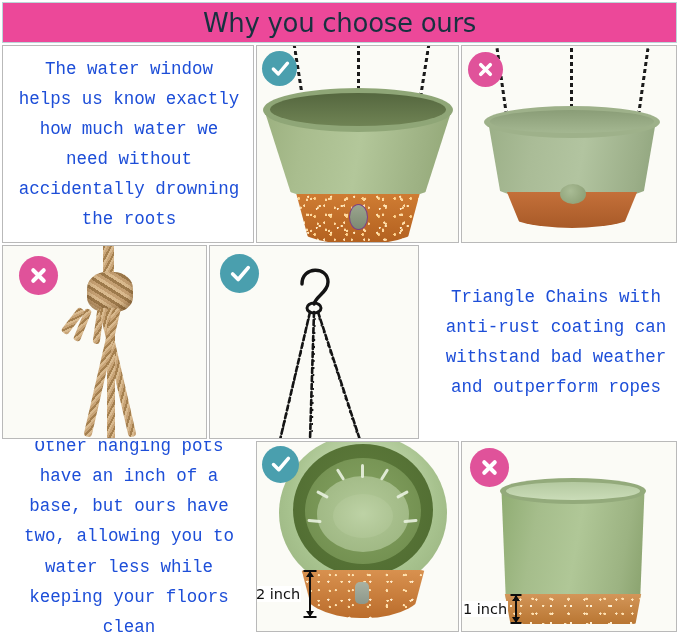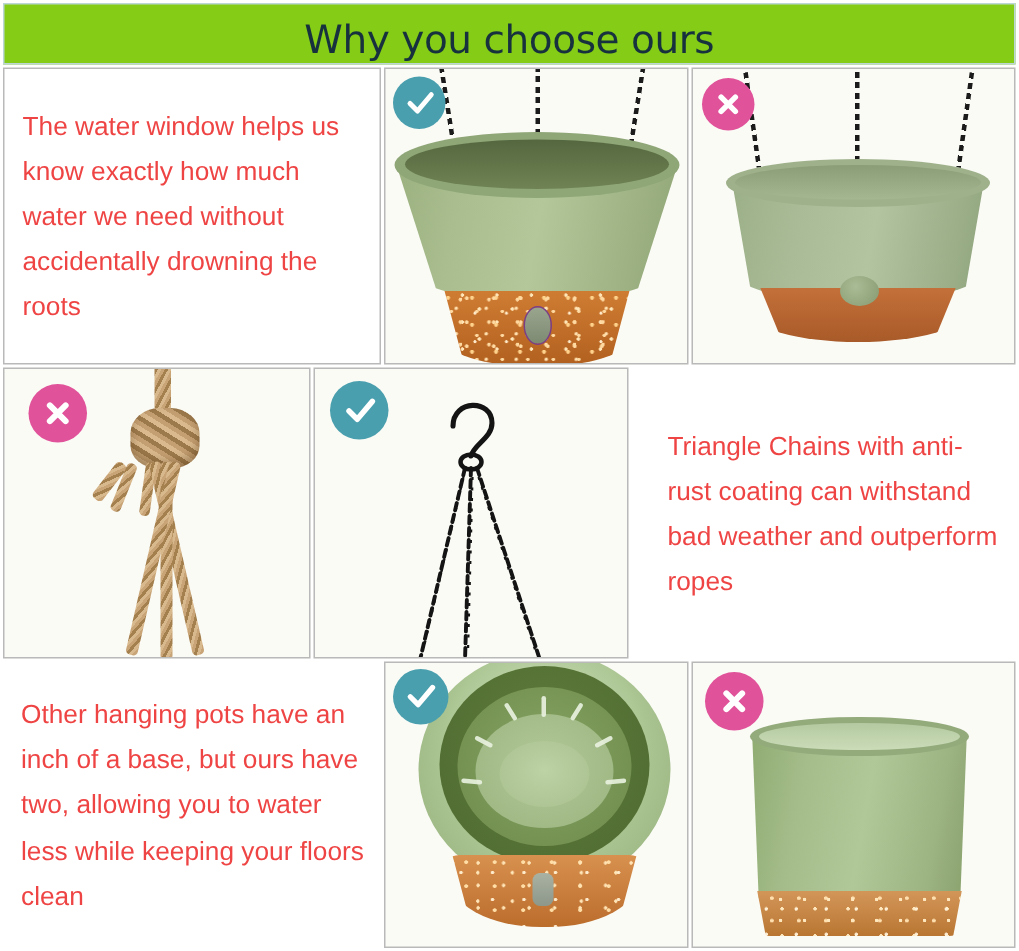--- a/index.html
+++ b/index.html
@@ -7,44 +7,45 @@
     width:679px;height:634px;
     background:#ffffff;
     font-family:"DejaVu Sans", sans-serif;
     overflow:hidden;
   }
   .page{position:relative;width:679px;height:634px;box-sizing:border-box;}
 
   
   .header{
     position:absolute;left:2px;top:2px;width:675px;height:41px;
-    background:#84cc16;
+    background:#ec4899;
     border:1px solid #bcd6d8;
     box-sizing:border-box;
-    display:flex;align-items:flex-end;justify-content:center;
+    display:flex;align-items:center;justify-content:center;
   }
   .header-title{
     color:#17313f;font-size:26px;letter-spacing:-0.3px;
     font-family:"DejaVu Sans", sans-serif;
     white-space:nowrap;
   }
 
   
   .cell{position:absolute;box-sizing:border-box;overflow:hidden;background:#fff;}
   .cell.bordered{border:1px solid #b9b9b9;}
   .photo{background:#fbfbf6;}
 
   .celltext{
     display:flex;align-items:center;
     padding:4px 10px 4px 12px;
     box-sizing:border-box;height:100%;
   }
   .celltext p{
-    margin:0;color:#ef4444;font-size:17.5px;line-height:1.72;
-    font-family:Liberation Sans, sans-serif;
+    margin:0;color:#1d4ed8;font-size:17.5px;line-height:1.72;
+    font-family:Liberation Mono, monospace;
+    text-align:center;
   }
 
   
   .badge{position:absolute;border-radius:50%;display:flex;align-items:center;justify-content:center;z-index:7;}
   .badge.check{background:#4a9fae;}
   .badge.cross{background:#e0529a;}
   .badge svg{display:block;}
 
   .chain{position:absolute;width:3px;background:
      repeating-linear-gradient(to bottom,#1b1b1b 0 4px, rgba(0,0,0,0) 4px 7px);
@@ -318,35 +319,55 @@
     <div class="slot" style="left:126px;top:26px;width:3px;height:13px;transform:rotate(32deg);"></div>
     <div class="slot" style="left:64px;top:46px;width:3px;height:13px;transform:rotate(-62deg);"></div>
     <div class="slot" style="left:144px;top:46px;width:3px;height:13px;transform:rotate(62deg);"></div>
     <div class="slot" style="left:56px;top:72px;width:3px;height:14px;transform:rotate(-84deg);"></div>
     <div class="slot" style="left:152px;top:72px;width:3px;height:14px;transform:rotate(84deg);"></div>
 
     <div class="tray" style="left:42px;top:128px;width:128px;height:48px;"></div>
     <div style="position:absolute;left:98px;top:140px;width:14px;height:22px;border-radius:5px;
                 background:linear-gradient(180deg,#a9b2a2,#8d978a);z-index:8;"></div>
 
+    <div class="measure" style="left:-2px;top:128px;height:48px;">
+      <span class="measure-label">2 inch</span>
+      <span class="measure-bracket" style="width:13px;height:48px;">
+        <span class="vline"></span>
+        <span class="cap top"></span>
+        <span class="cap bottom"></span>
+        <span class="arrowhead up"></span>
+        <span class="arrowhead down"></span>
+      </span>
+    </div>
 
     <div class="badge check" style="left:5px;top:4px;width:37px;height:37px;">
       <svg width="21" height="21" viewBox="0 0 24 24">
         <path d="M4 12 L10 18 L21 5" fill="none" stroke="#ffffff" stroke-width="4" stroke-linecap="round" stroke-linejoin="round"></path>
       </svg>
     </div>
   </div>
 
   <div class="cell bordered photo" style="left:461px;top:441px;width:216px;height:191px;">
 
     <div class="cyl-rim" style="left:38px;top:36px;width:146px;height:26px;"></div>
     <div class="cyl-rim-in" style="left:44px;top:40px;width:134px;height:18px;"></div>
     <div class="cyl-body" style="left:38px;top:48px;width:146px;height:110px;"></div>
     <div class="cyl-base" style="left:40px;top:152px;width:142px;height:30px;"></div>
 
+    <div class="measure" style="left:0px;top:152px;height:30px;">
+      <span class="measure-label">1 inch</span>
+      <span class="measure-bracket" style="width:11px;height:30px;">
+        <span class="vline"></span>
+        <span class="cap top" style="width:11px;"></span>
+        <span class="cap bottom" style="width:11px;"></span>
+        <span class="arrowhead up"></span>
+        <span class="arrowhead down"></span>
+      </span>
+    </div>
 
     <div class="badge cross" style="left:8px;top:6px;width:39px;height:39px;">
       <svg width="21" height="21" viewBox="0 0 24 24">
         <path d="M6 6 L18 18 M18 6 L6 18" fill="none" stroke="#ffffff" stroke-width="4.6" stroke-linecap="round"></path>
       </svg>
     </div>
   </div>
 
 </div>
 

